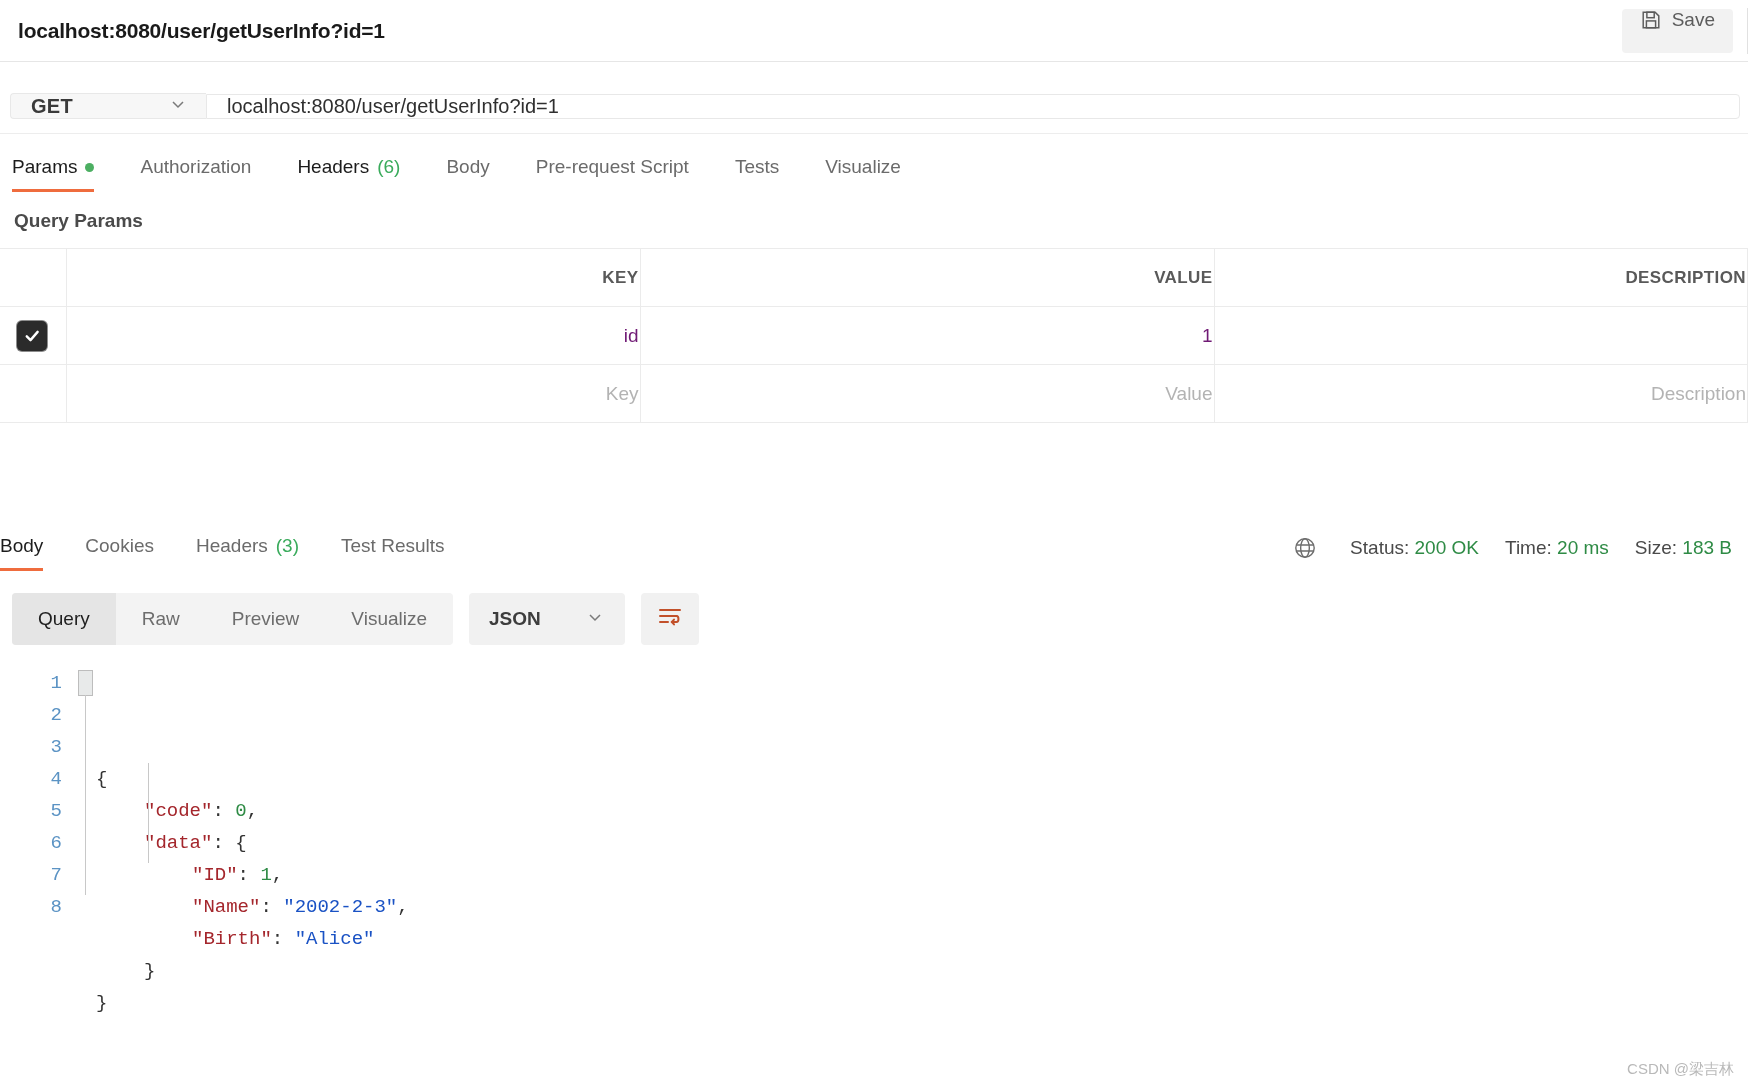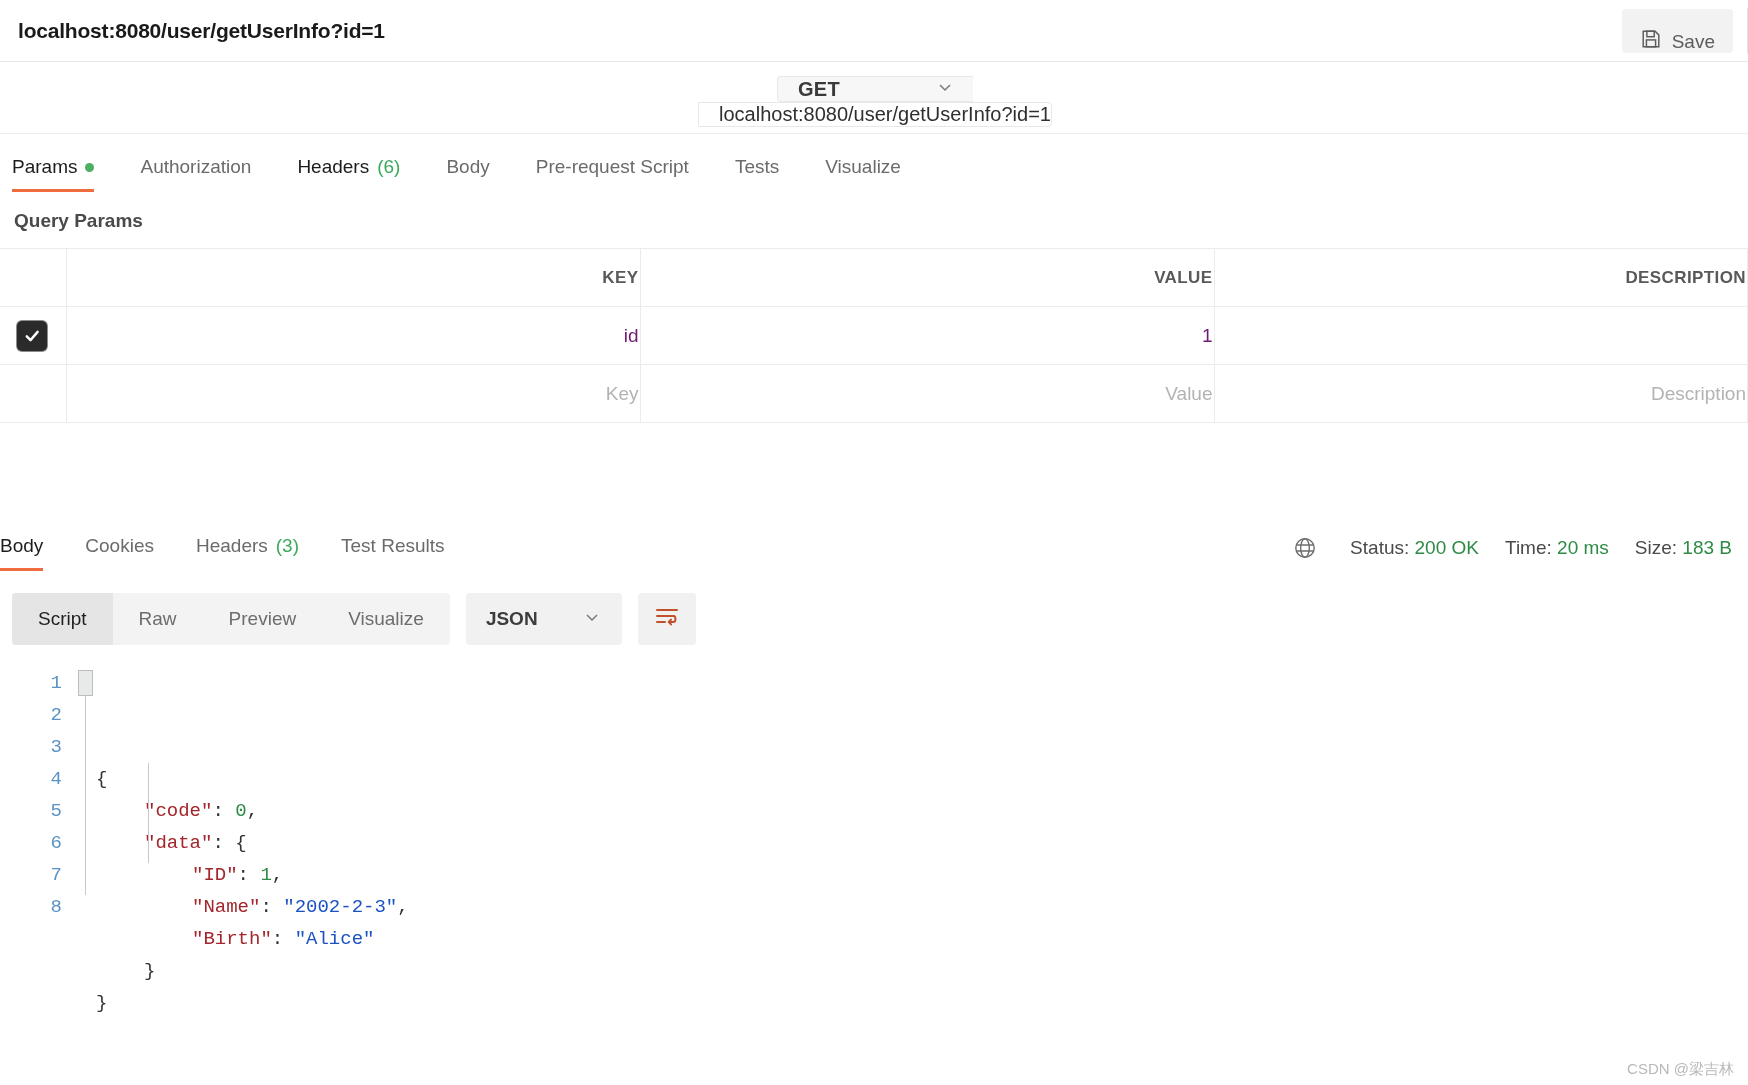--- a/index.html
+++ b/index.html
@@ -33,21 +33,21 @@
     letter-spacing: -0.2px;
   }
   .topbar-right {
     display: flex;
     align-items: center;
     height: 100%;
     padding-right: 0;
   }
   .save-btn {
     display: flex;
-    align-items: flex-end;
+    align-items: flex-start;
     gap: 10px;
     background: #f2f2f2;
     border: none;
     border-radius: 4px;
     height: 44px;
     padding: 0 18px;
     margin-right: 14px;
     cursor: pointer;
     font-family: "Liberation Sans", sans-serif;
   }
@@ -58,25 +58,24 @@
   .save-divider {
     width: 1px;
     height: 46px;
     background: #e1e1e1;
   }
 
   
   .urlbar {
     height: 72px;
     display: flex;
-    align-items: center;
+    align-items: flex-end;
     padding: 14px 8px 14px 10px;
     box-sizing: border-box;
     border-bottom: 1px solid #ededed;
-    flex-direction: column;
   }
   .method-select {
     width: 196px;
     background: #f7f7f7;
     border: 1px solid #e8e8e8;
     border-right: none;
     border-radius: 4px 0 0 4px;
     display: flex;
     align-items: center;
     justify-content: space-between;
@@ -458,21 +457,21 @@
     </span>
     <span>
       <span>Size:</span>
       <span class="val">183 B</span>
     </span>
   </div>
 </div>
 
 <div class="view-toolbar">
   <div class="seg-group">
-    <div class="seg active">Script</div>
+    <div class="seg active">Query</div>
     <div class="seg">Raw</div>
     <div class="seg">Preview</div>
     <div class="seg">Visualize</div>
   </div>
 
   <div class="json-select">
     <span class="js-label">JSON</span>
     <span>
       <svg width="20" height="20" viewBox="0 0 24 24" fill="none" stroke="#7a7a7a" stroke-width="1.8">
         <path d="M6 9.5l6 6 6-6"></path>

